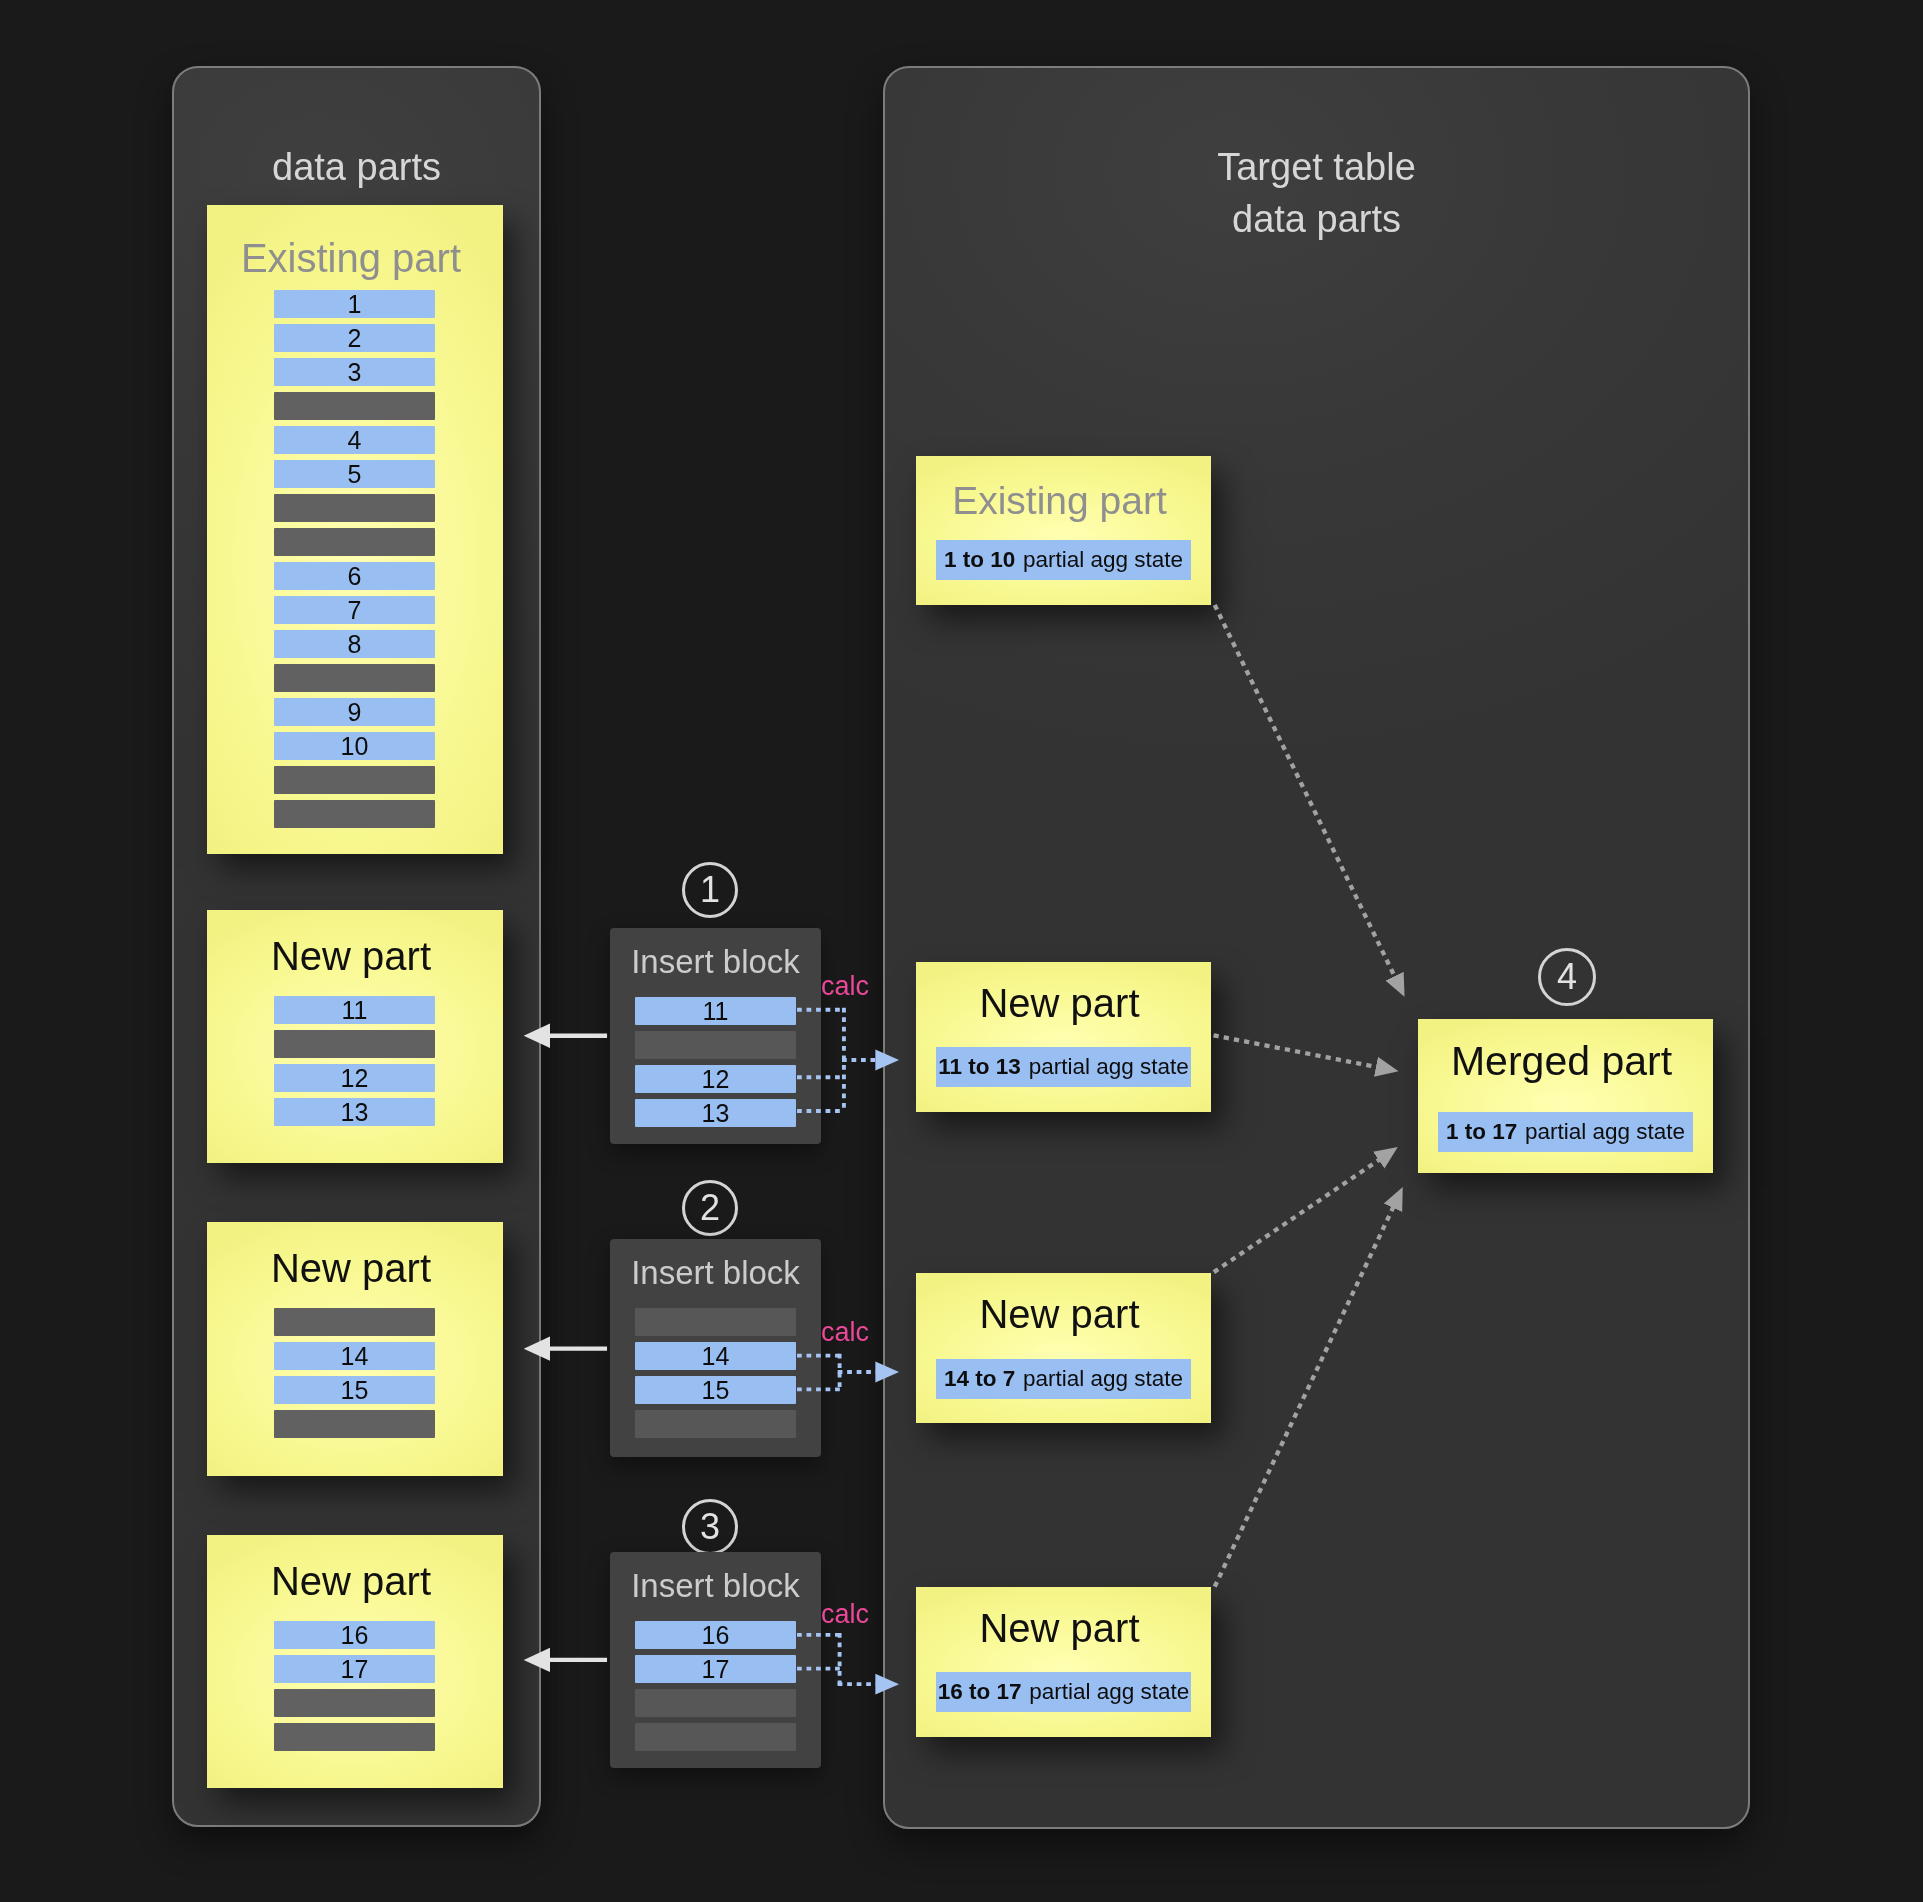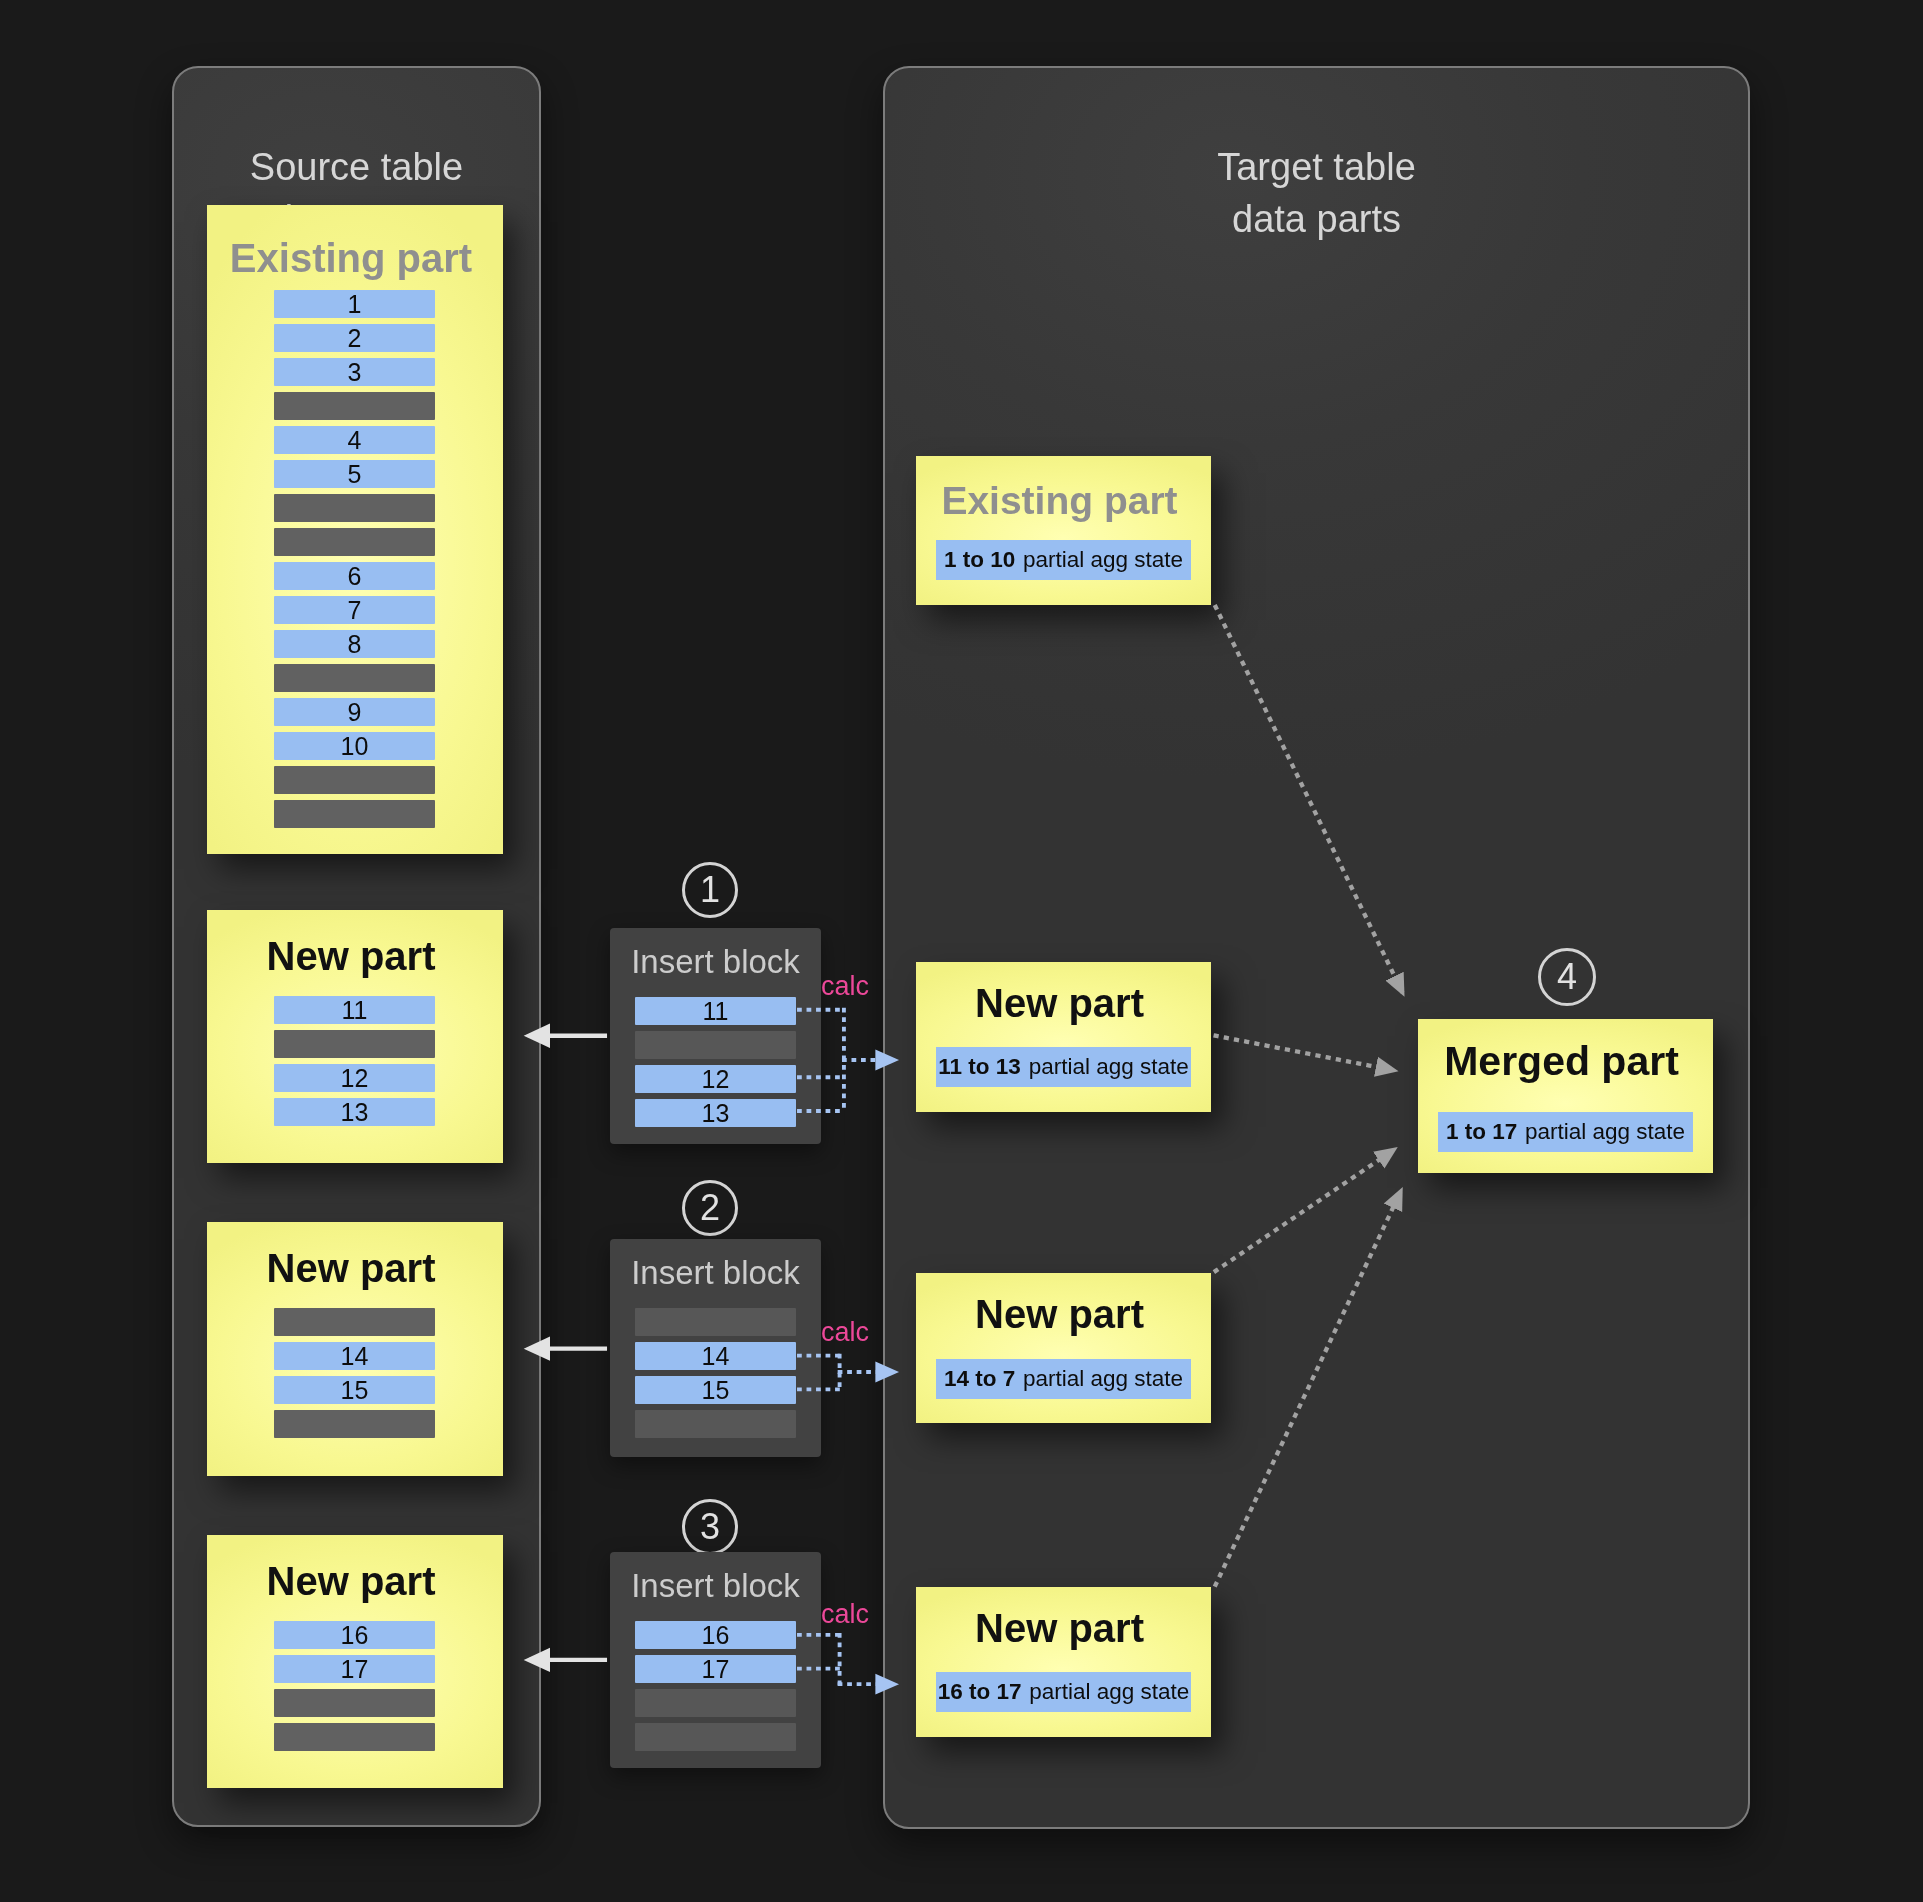--- a/index.html
+++ b/index.html
@@ -19,21 +19,21 @@
     position:absolute;left:0;right:0;text-align:center;
     color:#d6d6d6;font-size:38px;line-height:1.36;font-weight:400;
   }
   
   .part{
     position:absolute;
     background:radial-gradient(ellipse 70% 60% at 50% 55%, #ffffb2 0%, #f8f891 65%, #f2f283 100%);
     box-shadow:12px 15.6px 29px rgba(0,0,0,.55);
   }
   .part-title{
-    position:absolute;left:0;right:8px;text-align:center;font-size:40px;font-weight:700;color:#111;
+    position:absolute;left:0;right:8px;text-align:center;font-size:40px;font-weight:400;color:#111;
   }
   .part-title.muted{color:#8f8f8f;}
   
   .rows{position:absolute;width:161px;}
   .prow{
     height:28px;margin-bottom:6px;display:flex;align-items:center;justify-content:center;
     font-size:25px;color:#0d0d0d;border-radius:0.9px;
   }
   .prow.b{background:#98bef2;}
   .prow.g{background:#616161;}
@@ -64,21 +64,20 @@
   }
   svg.overlay{position:absolute;left:0;top:0;pointer-events:none;}
 </style>
 </head>
 <body>
 
 <div id="canvas">
 
   <div class="panel" style="left:172px;top:66px;width:365px;height:1757px;">
     <div class="panel-title" style="top:74px;">
-      <div>Source table</div>
       <div>data parts</div>
     </div>
   </div>
 
   <div class="panel" style="left:883px;top:66px;width:863px;height:1759px;">
     <div class="panel-title" style="top:74px;">
       <div>Target table</div>
       <div>data parts</div>
     </div>
   </div>

